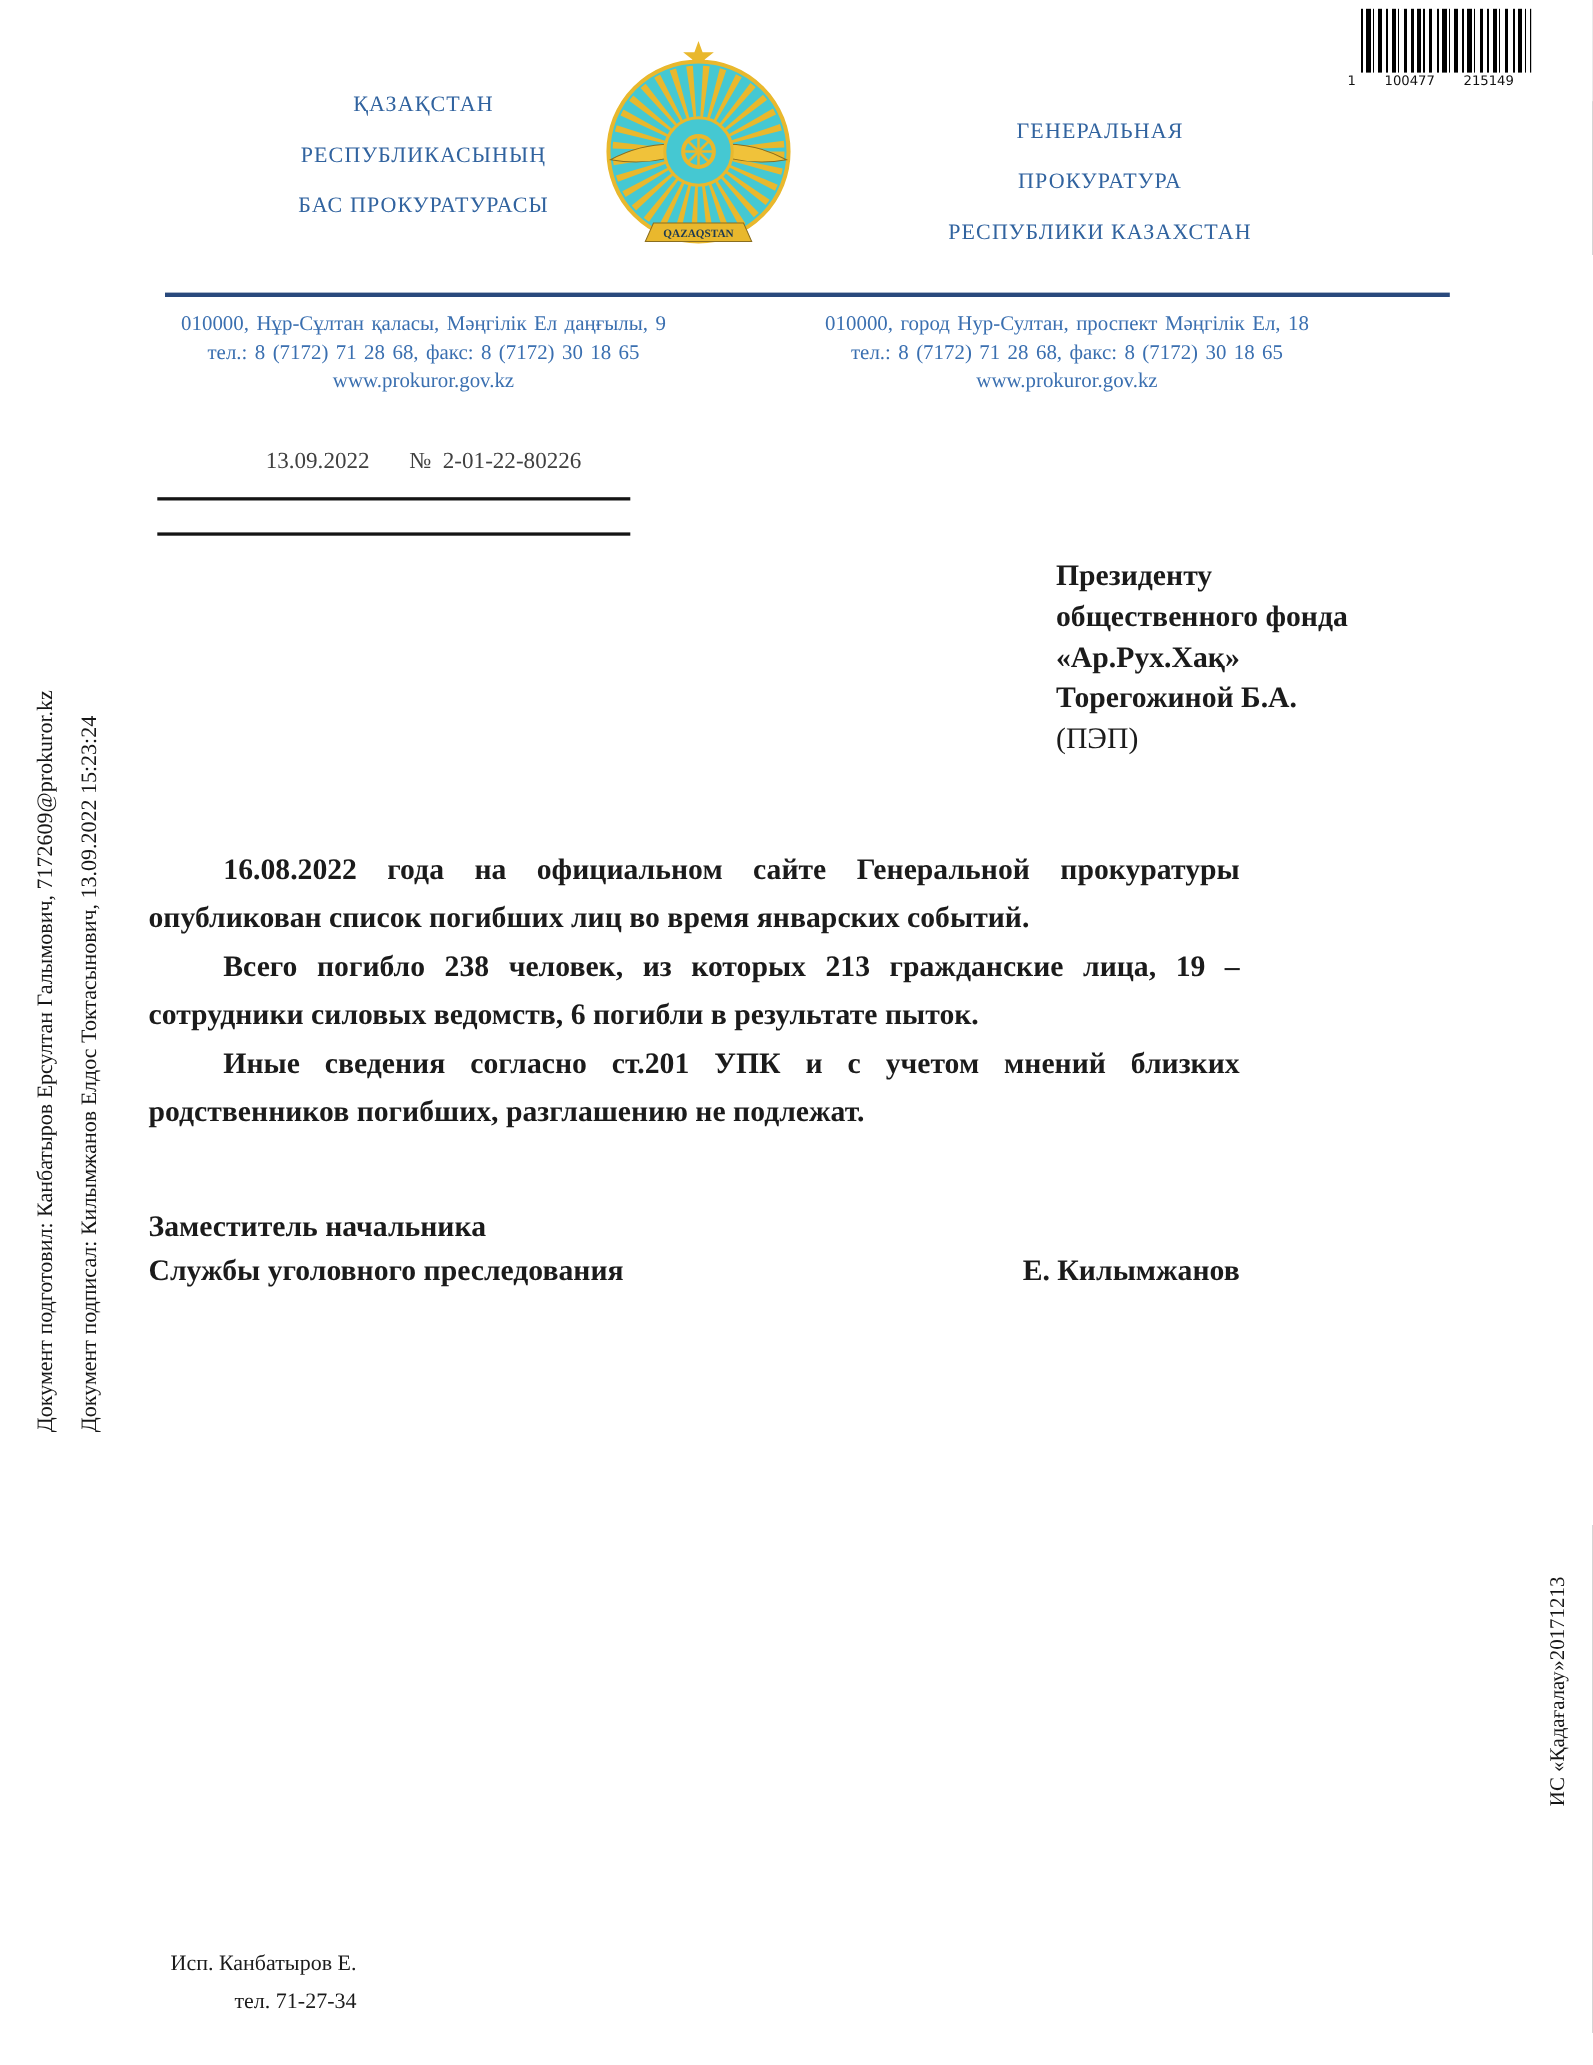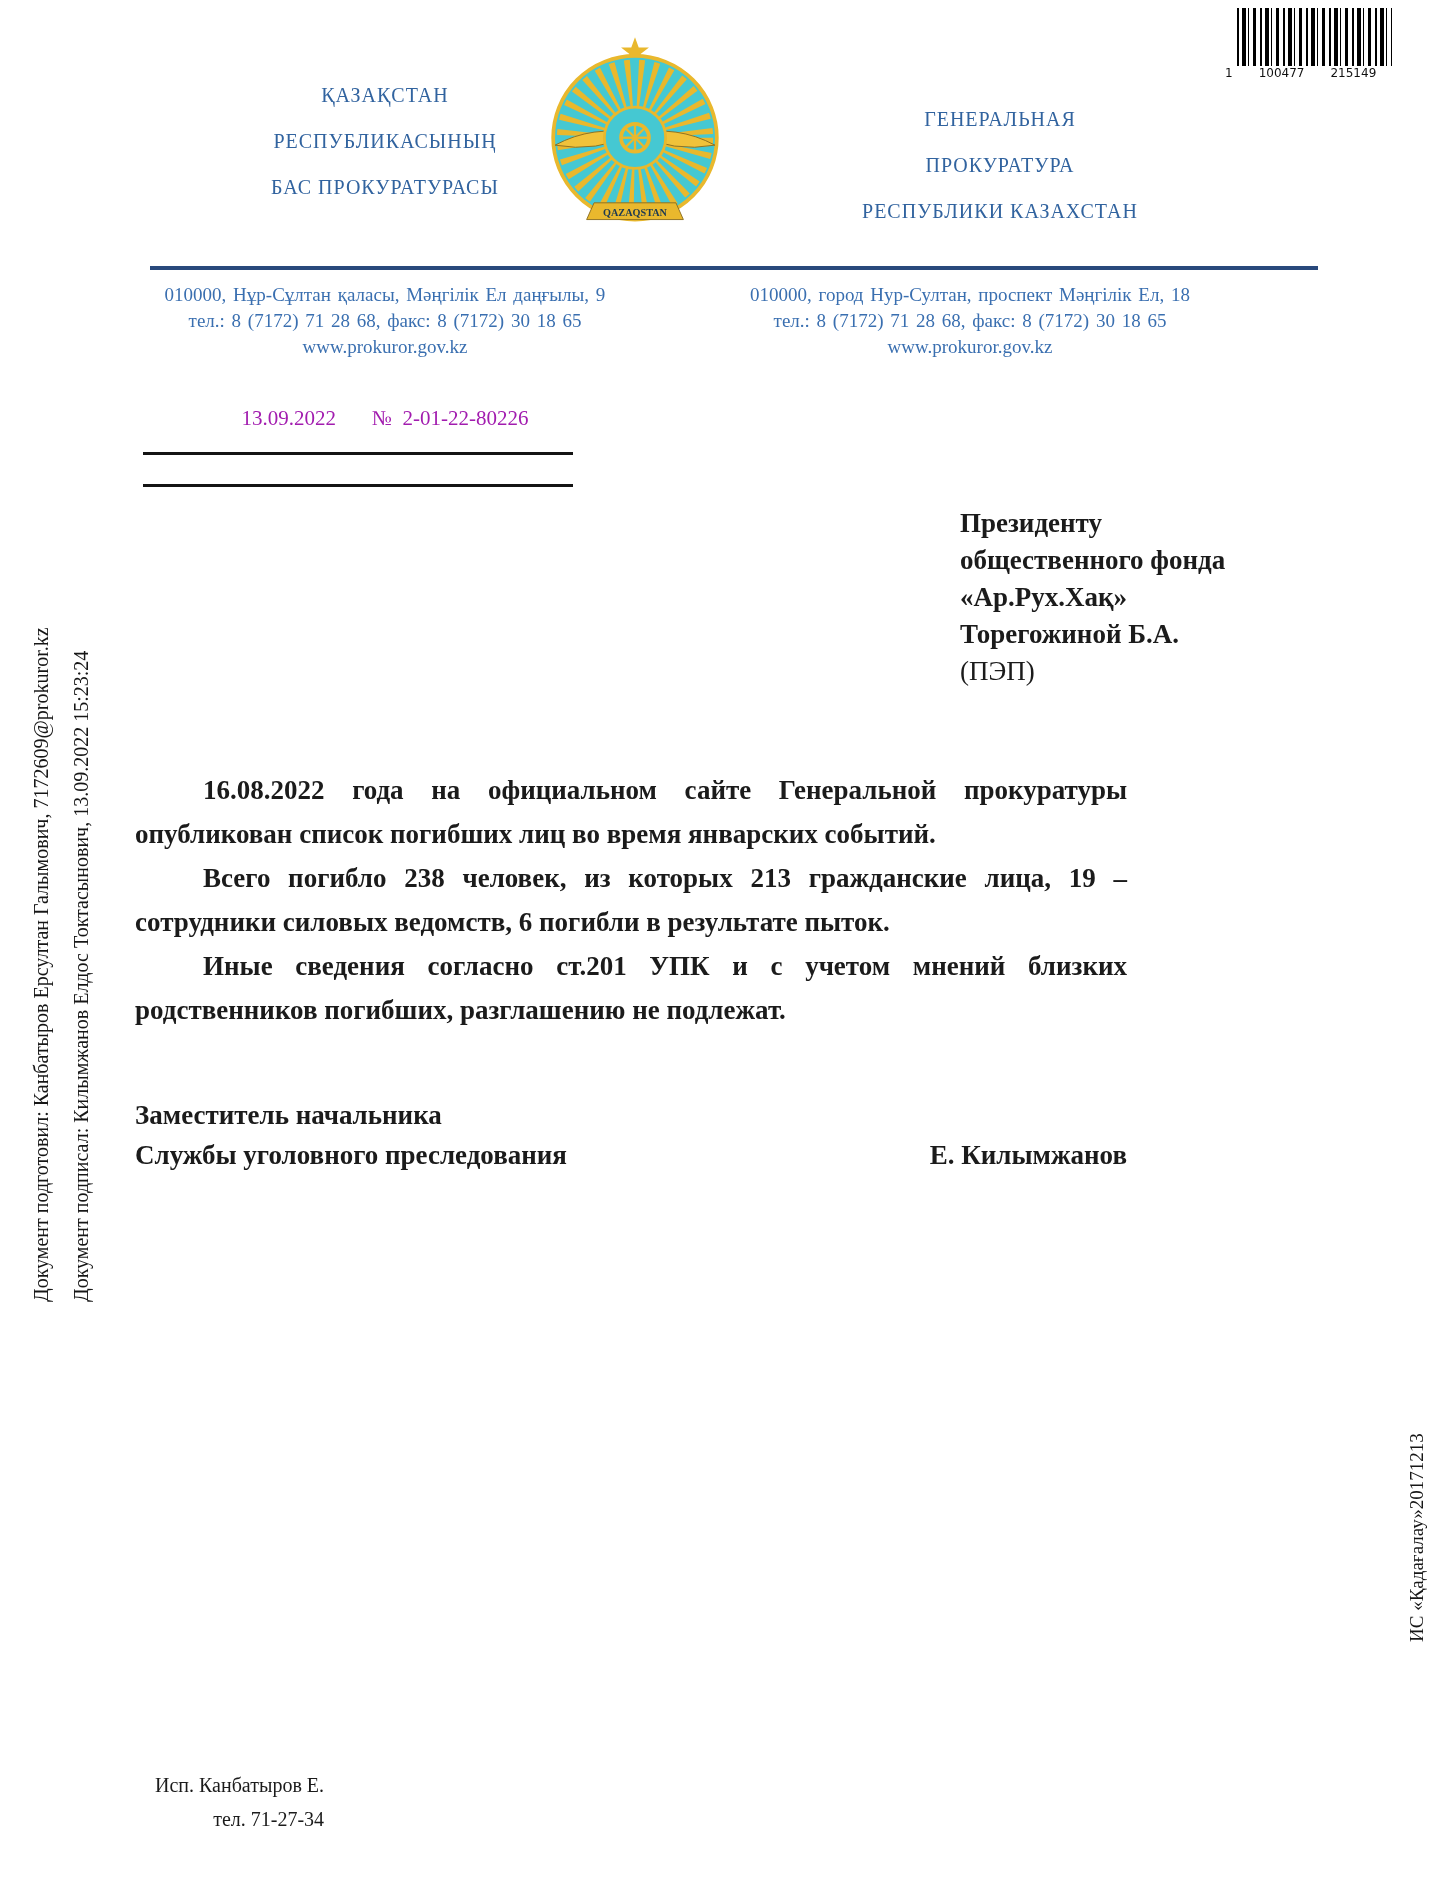--- a/index.html
+++ b/index.html
@@ -35,21 +35,21 @@
       #000 0 2px, #fff 2px 5px, #000 5px 9px, #fff 9px 11px,
       #000 11px 12px, #fff 12px 16px, #000 16px 19px, #fff 19px 23px);
   }
   .barcode-digits {
     position:absolute; left:200px; top:66px; width:180px;
     font-family:"DejaVu Sans","Liberation Sans",sans-serif;
     font-size:12px; color:#111; display:flex; gap:26px;
   }
   
   .ref-line { position:absolute; left:175px; top:406px; width:420px; text-align:center;
-              color:#a21caf; font-size:21px; }
+              color:#404040; font-size:21px; }
   .ref-line .gap { display:inline-block; width:36px; }
   .ref-rule { position:absolute; left:143px; width:430px; height:3px; background:#141414; }
   .ref-rule-1 { top:452px; }
   .ref-rule-2 { top:484px; }
   
   .recipient { position:absolute; left:960px; top:505px; width:420px;
                font-size:27px; line-height:37px; font-weight:bold; }
   .recipient .plain { font-weight:normal; }
   
   .body-text { position:absolute; left:135px; top:768px; width:992px;

